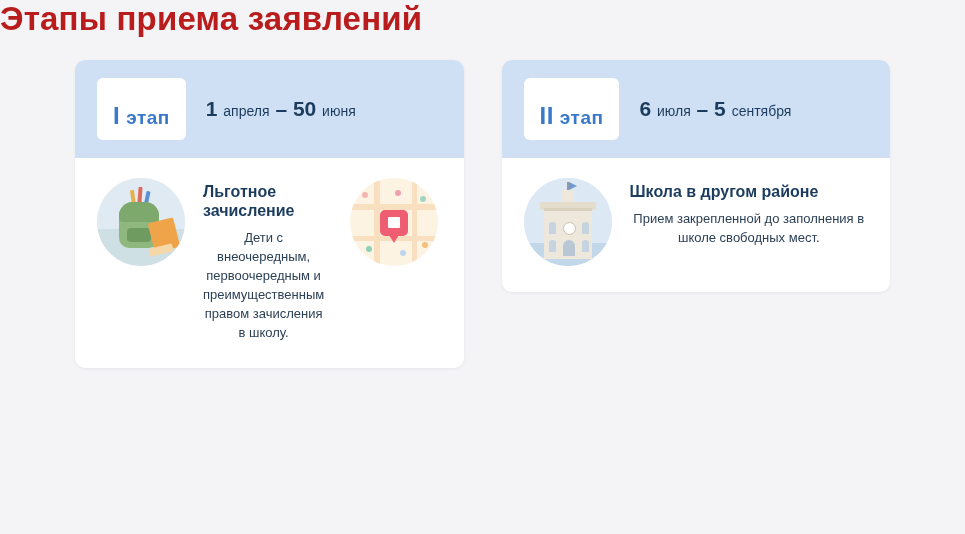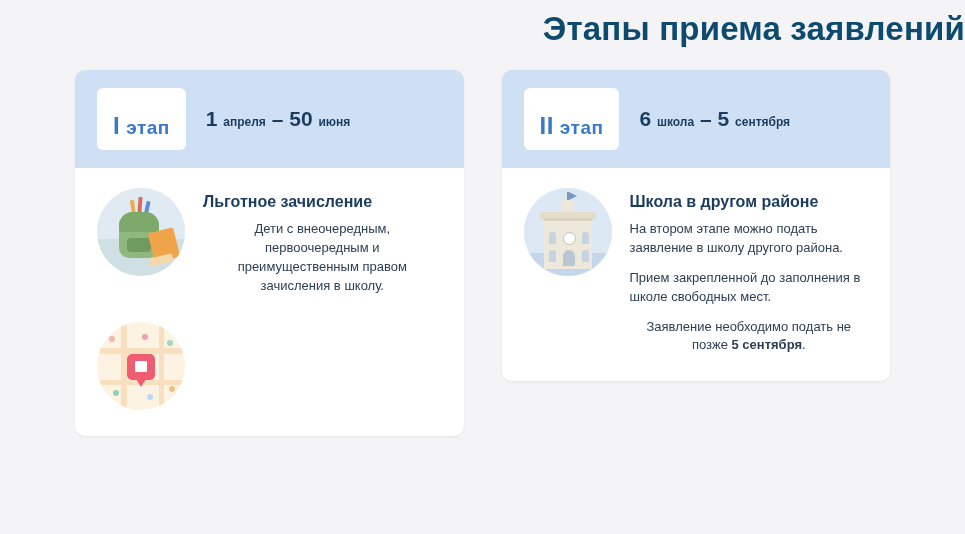--- a/index.html
+++ b/index.html
@@ -8,26 +8,26 @@
   }
   body {
     width: 965px;
     height: 534px;
     background: #f4f4f6;
     font-family: "Liberation Sans", sans-serif;
     overflow: hidden;
     position: relative;
   }
   .page-title {
-    text-align: right;
-    color: #0c4a6e;
+    text-align: left;
+    color: #b91c1c;
     font-size: 33px;
     font-weight: bold;
     letter-spacing: 0.2px;
-    padding-top: 10px;
+    padding-top: 0;
     margin: 0;
   }
   .cards {
     display: flex;
     gap: 38px;
     padding: 0 75px;
     margin-top: 22px;
     align-items: flex-start;
   }
   .card {
@@ -69,30 +69,30 @@
     font-weight: bold;
     margin-top: 19px;
   }
   .date-range {
     color: #1b3c5e;
     font-size: 21px;
     font-weight: bold;
     white-space: nowrap;
   }
   .date-range .small {
-    font-size: 12px;
-    font-weight: bold;
+    font-size: 14px;
+    font-weight: normal;
   }
   .date-range .dash {
     font-weight: bold;
   }
   .card-body {
     padding: 20px 22px 26px 22px;
     display: flex;
-    flex-direction: column;
+    flex-direction: row;
     gap: 26px;
   }
   .item {
     display: flex;
     gap: 18px;
     align-items: flex-start;
   }
   .item-illustration {
     width: 88px;
     height: 88px;
@@ -301,21 +301,21 @@
   </div>
 
   <div class="card">
     <div class="card-header">
       <div class="stage-badge">
         <span class="roman">II</span>
         <span class="word">этап</span>
       </div>
       <div class="date-range">
         <span>6</span>
-        <span class="small">школа</span>
+        <span class="small">июля</span>
         <span class="dash">–</span>
         <span>5</span>
         <span class="small">сентября</span>
       </div>
     </div>
     <div class="card-body">
 
       <div class="item">
         <div class="item-illustration ill-school">
           <div class="sky2"></div>
@@ -326,22 +326,20 @@
           <div class="building"></div>
           <div class="clock"></div>
           <div class="win w1"></div>
           <div class="win w2"></div>
           <div class="win w3"></div>
           <div class="win w4"></div>
           <div class="door"></div>
         </div>
         <div class="item-text">
           <p class="item-title">Школа в другом районе</p>
-          <p class="item-para">На втором этапе можно подать заявление в школу другого района.</p>
           <p class="item-para">Прием закрепленной до заполнения в школе свободных мест.</p>
-          <p class="item-para"><span>Заявление необходимо подать не позже </span><b>5 сентября</b><span>.</span></p>
         </div>
       </div>
 
     </div>
   </div>
 
 </div>
 
 </body></html>

